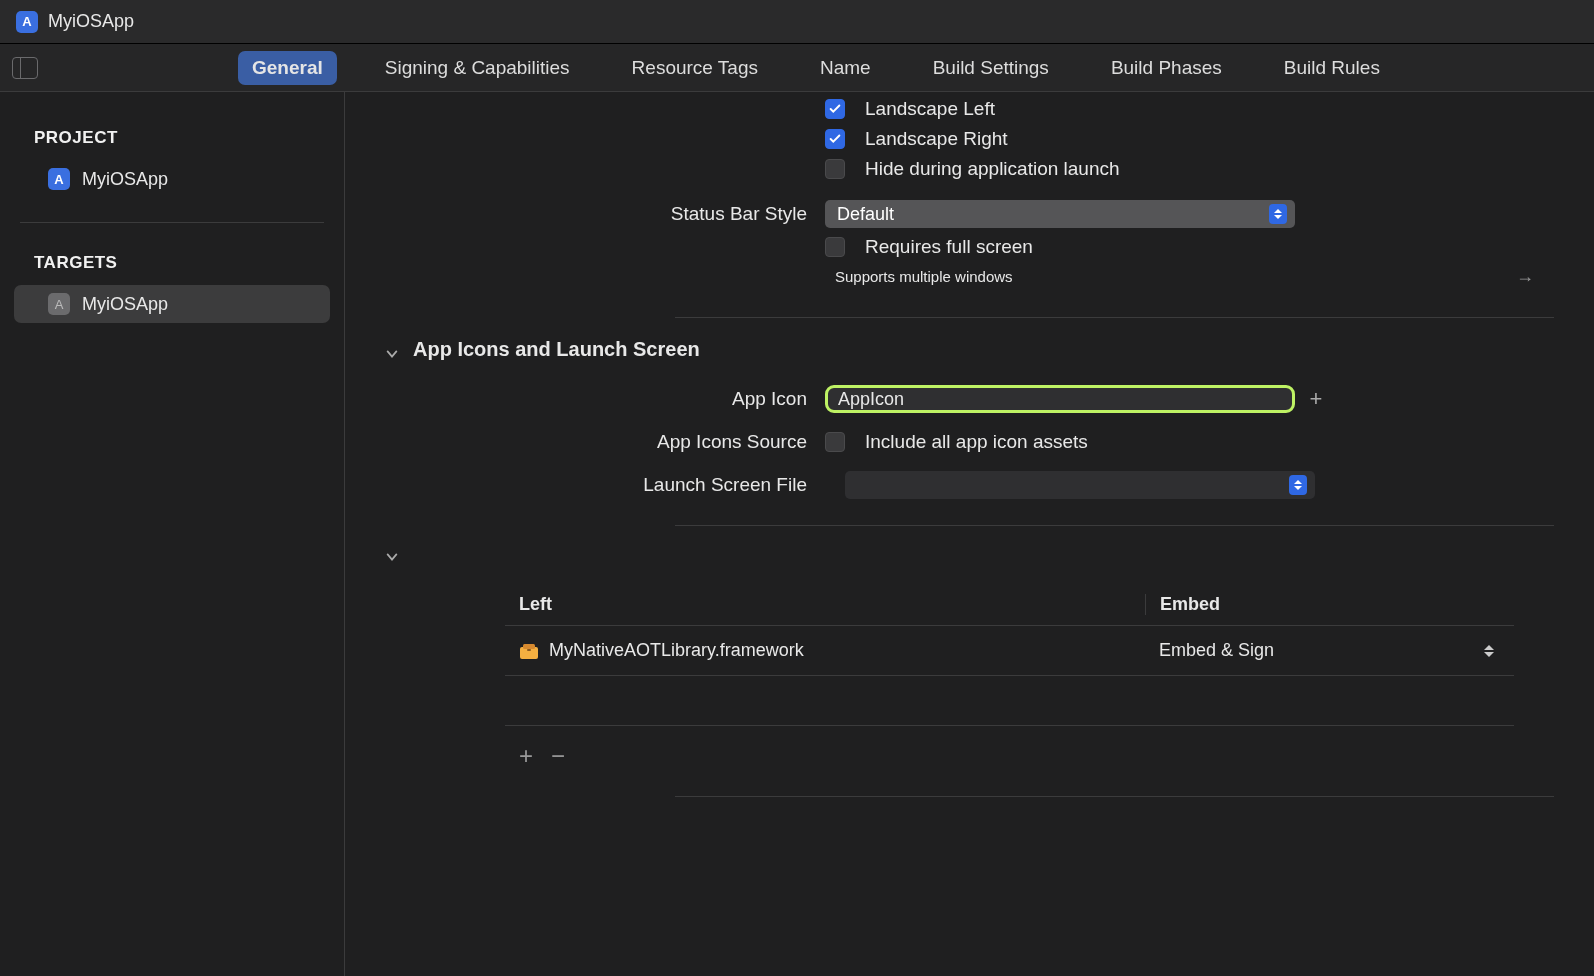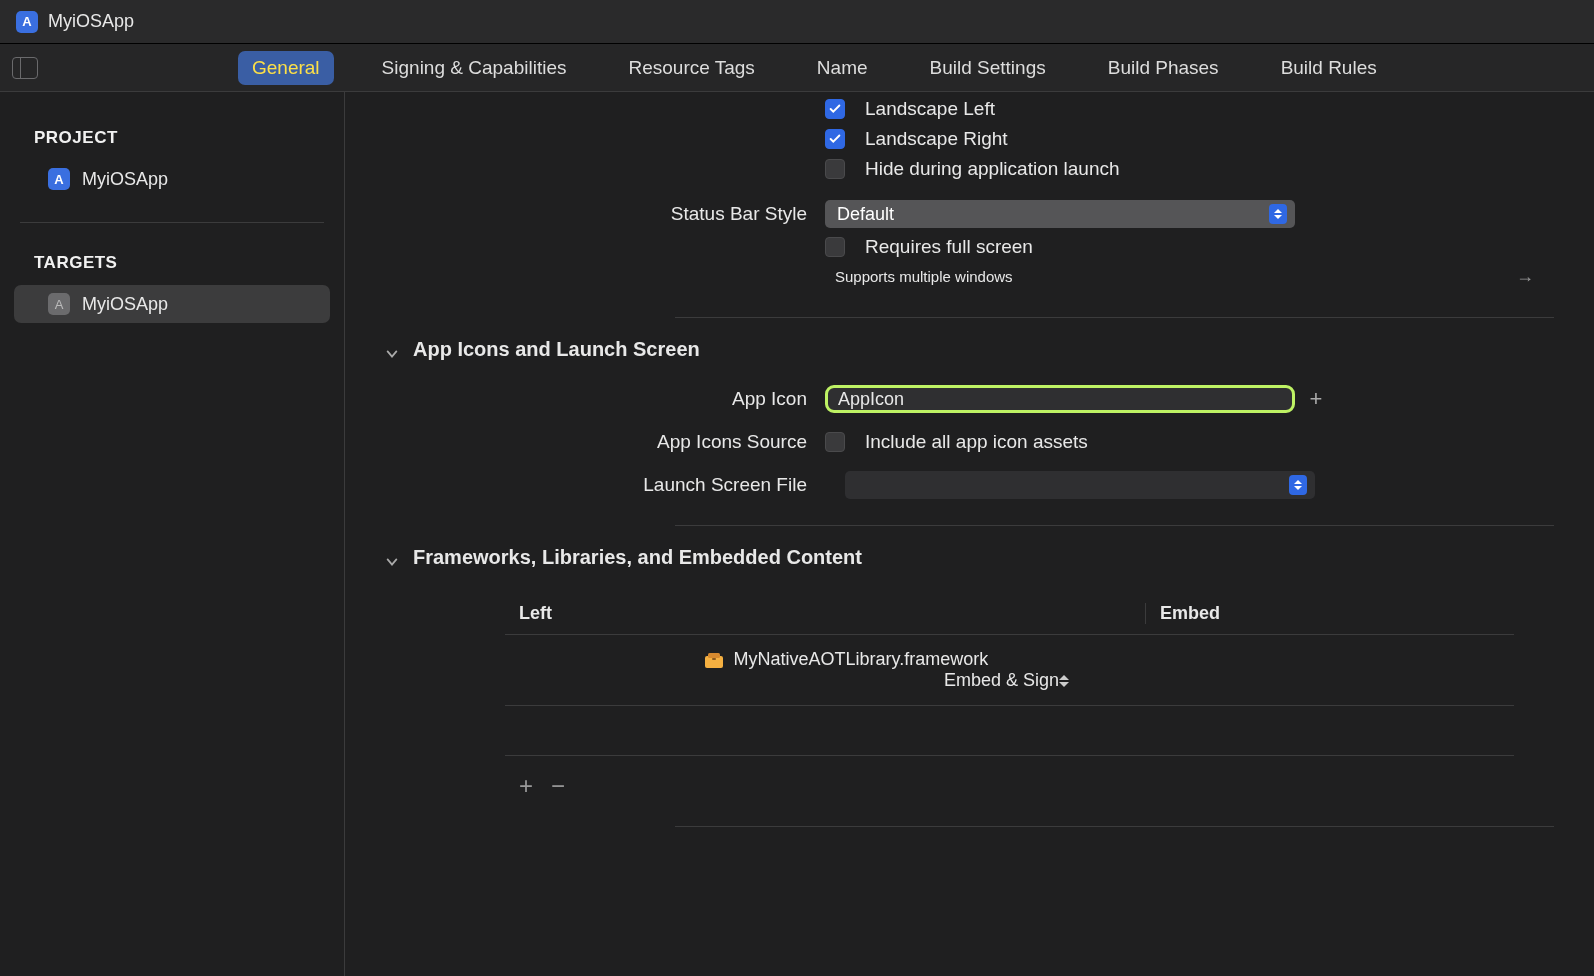--- a/index.html
+++ b/index.html
@@ -60,21 +60,22 @@
   .tab {
     font-size: 19px;
     color: #ddd;
     padding: 6px 14px;
     border-radius: 7px;
     white-space: nowrap;
     cursor: pointer;
   }
   .tab.selected {
     background: #3a5ea4;
-    color: #fde047;
+    color: #e5e5e5;
+    font-weight: bold;
   }
 
   
   .body-split { display:flex; height: calc(976px - 44px - 48px); }
 
   
   .sidebar {
     width: 345px;
     border-right: 1px solid #3b3b3c;
     padding-top: 30px;
@@ -214,21 +215,20 @@
     border-bottom:1px solid #3b3b3c;
     padding: 10px 0;
   }
   .fw-head .col-name{ width:640px; font-size:18px; font-weight:600; padding-left:14px;}
   .fw-head .col-embed{ flex:1; font-size:18px; font-weight:600; padding-left:14px;
     border-left:1px solid #3b3b3c;}
   .fw-row {
     display:flex; align-items:center;
     padding: 14px 0;
     border-bottom:1px solid #3b3b3c;
-    flex-direction:column;
   }
   .fw-row .col-name{ width:640px; display:flex; align-items:center; gap:10px; padding-left:14px; font-size:18px;}
   .fw-row .col-embed{ flex:1; display:flex; align-items:center; padding-left:14px; font-size:18px; }
   .fw-icon{ width:20px; height:18px; }
   .embed-stepper{
     margin-left:auto; margin-right:16px;
     width:14px; display:flex; flex-direction:column; gap:2px;
   }
   .embed-stepper::before,.embed-stepper::after{
     content:""; width:0; height:0; border-left:5px solid transparent; border-right:5px solid transparent;
@@ -381,21 +381,20 @@
       </div>
 
       <div class="hr"></div>
 
       <div class="section-header">
         <span class="chevron-down">
           <svg viewBox="0 0 16 16">
               <path d="M3 5 l5 6 l5 -6" stroke="#aaa" stroke-width="2" fill="none" stroke-linecap="round"></path>
             </svg>
         </span>
-        <span>Frameworks, Libraries, and Embedded Content</span>
       </div>
 
       <div class="fw-table">
         <div class="fw-head">
           <div class="col-name">Left</div>
           <div class="col-embed">Embed</div>
         </div>
         <div class="fw-row">
           <div class="col-name">
             <svg class="fw-icon" viewBox="0 0 20 18">

